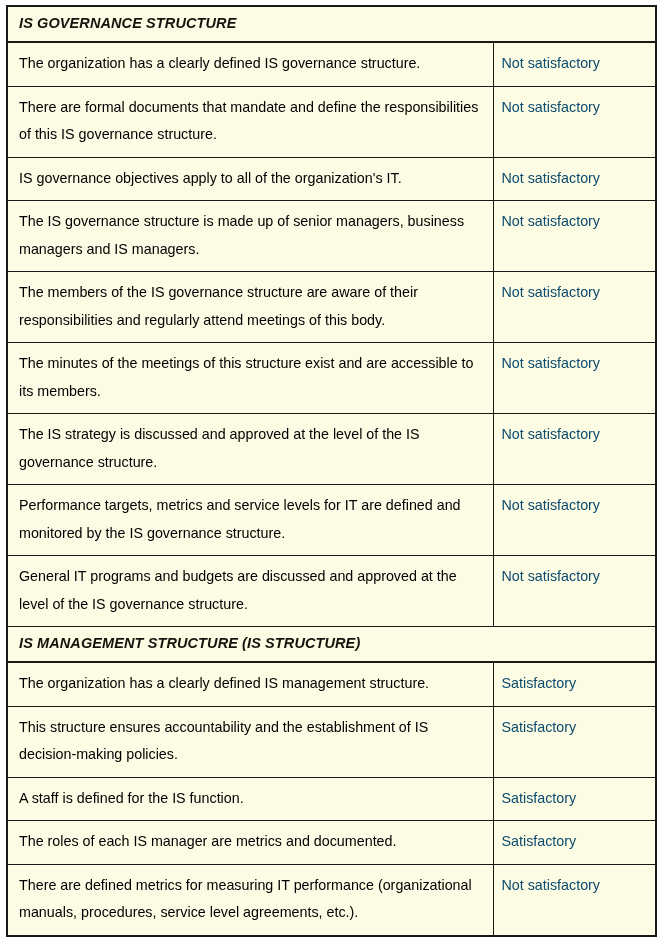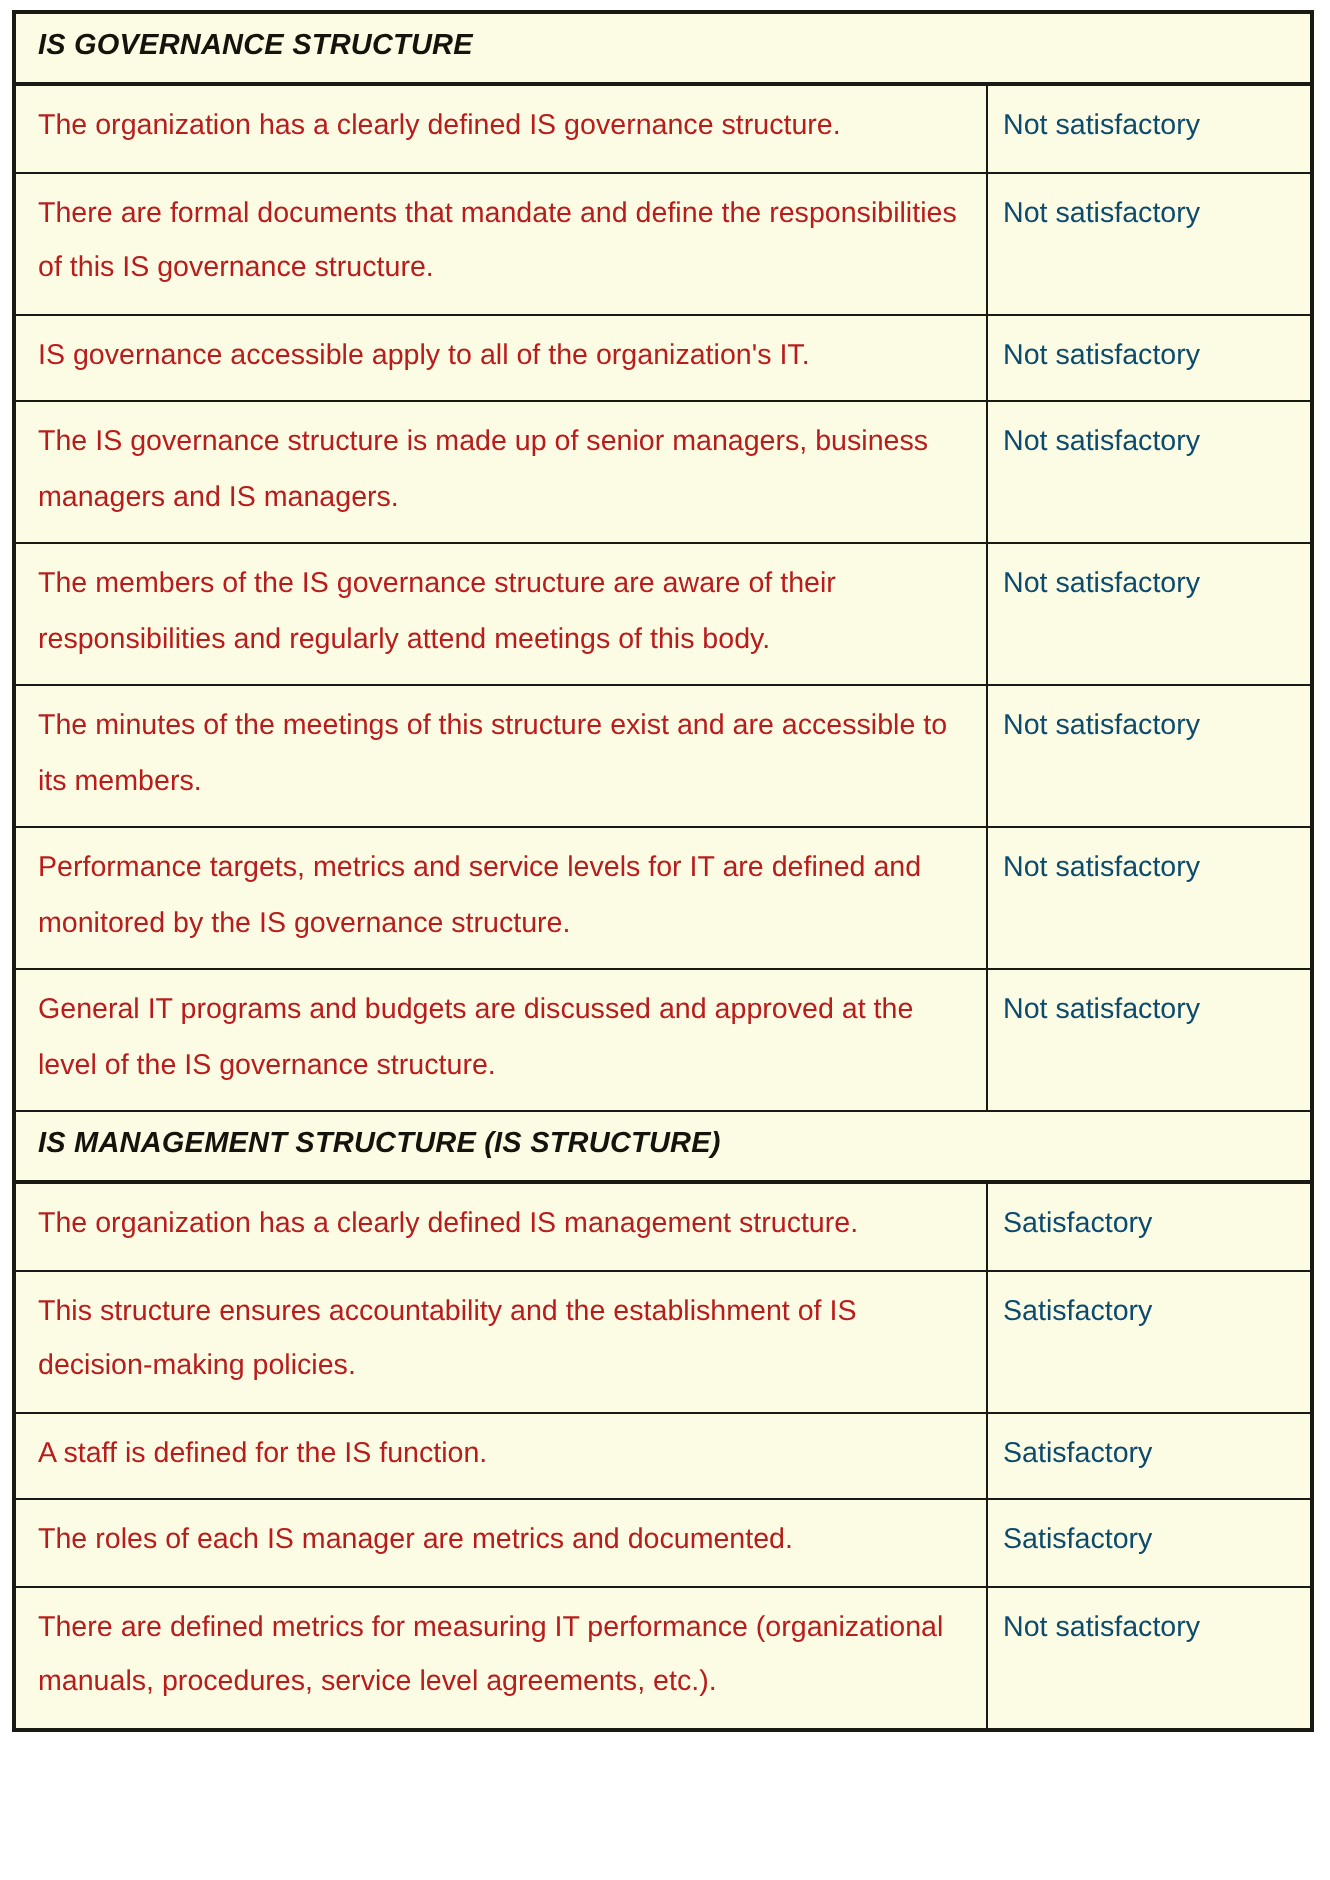--- a/index.html
+++ b/index.html
@@ -54,21 +54,21 @@
     background: #fcfce4;
   }
   tr.item-row:first-of-type > td {
     border-top: none;
   }
   td.statement {
     border-right: 1px solid #1a1a14;
     padding: 7px 12px 8px 11px;
     font-size: 14.3px;
     line-height: 27.5px;
-    color: #b91c1c;
+    color: #000000;
   }
   td.rating {
     padding: 7px 6px 8px 8px;
     font-size: 14.3px;
     line-height: 27.5px;
     color: #0c4a6e;
     white-space: nowrap;
   }
 </style>
 </head>
@@ -86,33 +86,37 @@
         </tr>
         <tr class="item-row">
           <td class="statement">The organization has a clearly defined IS governance structure.</td>
           <td class="rating">Not satisfactory</td>
         </tr>
         <tr class="item-row">
           <td class="statement">There are formal documents that mandate and define the responsibilities of this IS governance structure.</td>
           <td class="rating">Not satisfactory</td>
         </tr>
         <tr class="item-row">
-          <td class="statement">IS governance accessible apply to all of the organization's IT.</td>
+          <td class="statement">IS governance objectives apply to all of the organization's IT.</td>
           <td class="rating">Not satisfactory</td>
         </tr>
         <tr class="item-row">
           <td class="statement">The IS governance structure is made up of senior managers, business managers and IS managers.</td>
           <td class="rating">Not satisfactory</td>
         </tr>
         <tr class="item-row">
           <td class="statement">The members of the IS governance structure are aware of their responsibilities and regularly attend meetings of this body.</td>
           <td class="rating">Not satisfactory</td>
         </tr>
         <tr class="item-row">
           <td class="statement">The minutes of the meetings of this structure exist and are accessible to its members.</td>
+          <td class="rating">Not satisfactory</td>
+        </tr>
+        <tr class="item-row">
+          <td class="statement">The IS strategy is discussed and approved at the level of the IS governance structure.</td>
           <td class="rating">Not satisfactory</td>
         </tr>
         <tr class="item-row">
           <td class="statement">Performance targets, metrics and service levels for IT are defined and monitored by the IS governance structure.</td>
           <td class="rating">Not satisfactory</td>
         </tr>
         <tr class="item-row">
           <td class="statement">General IT programs and budgets are discussed and approved at the level of the IS governance structure.</td>
           <td class="rating">Not satisfactory</td>
         </tr>

